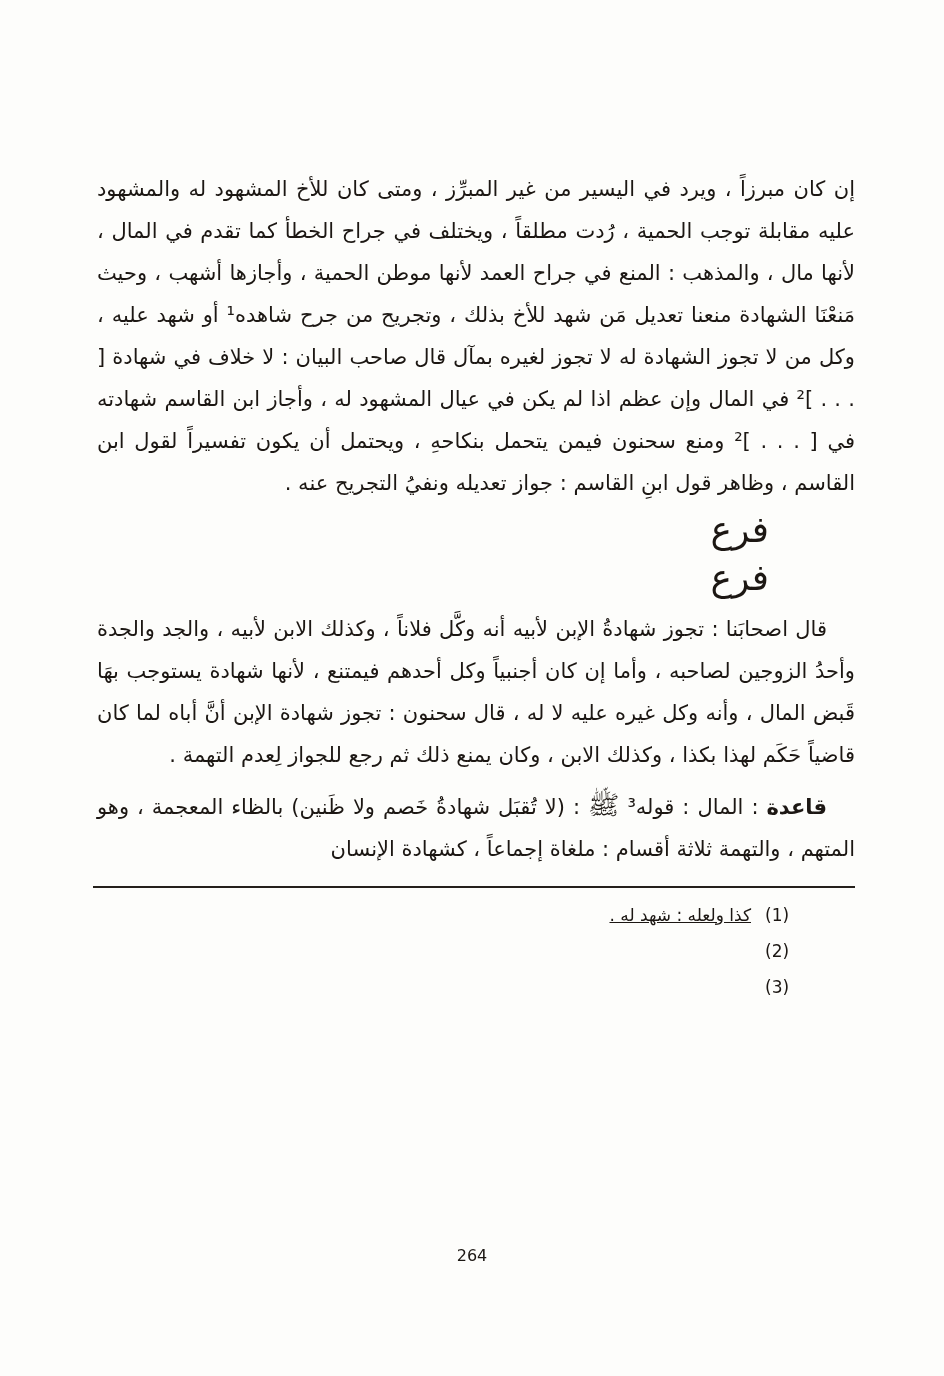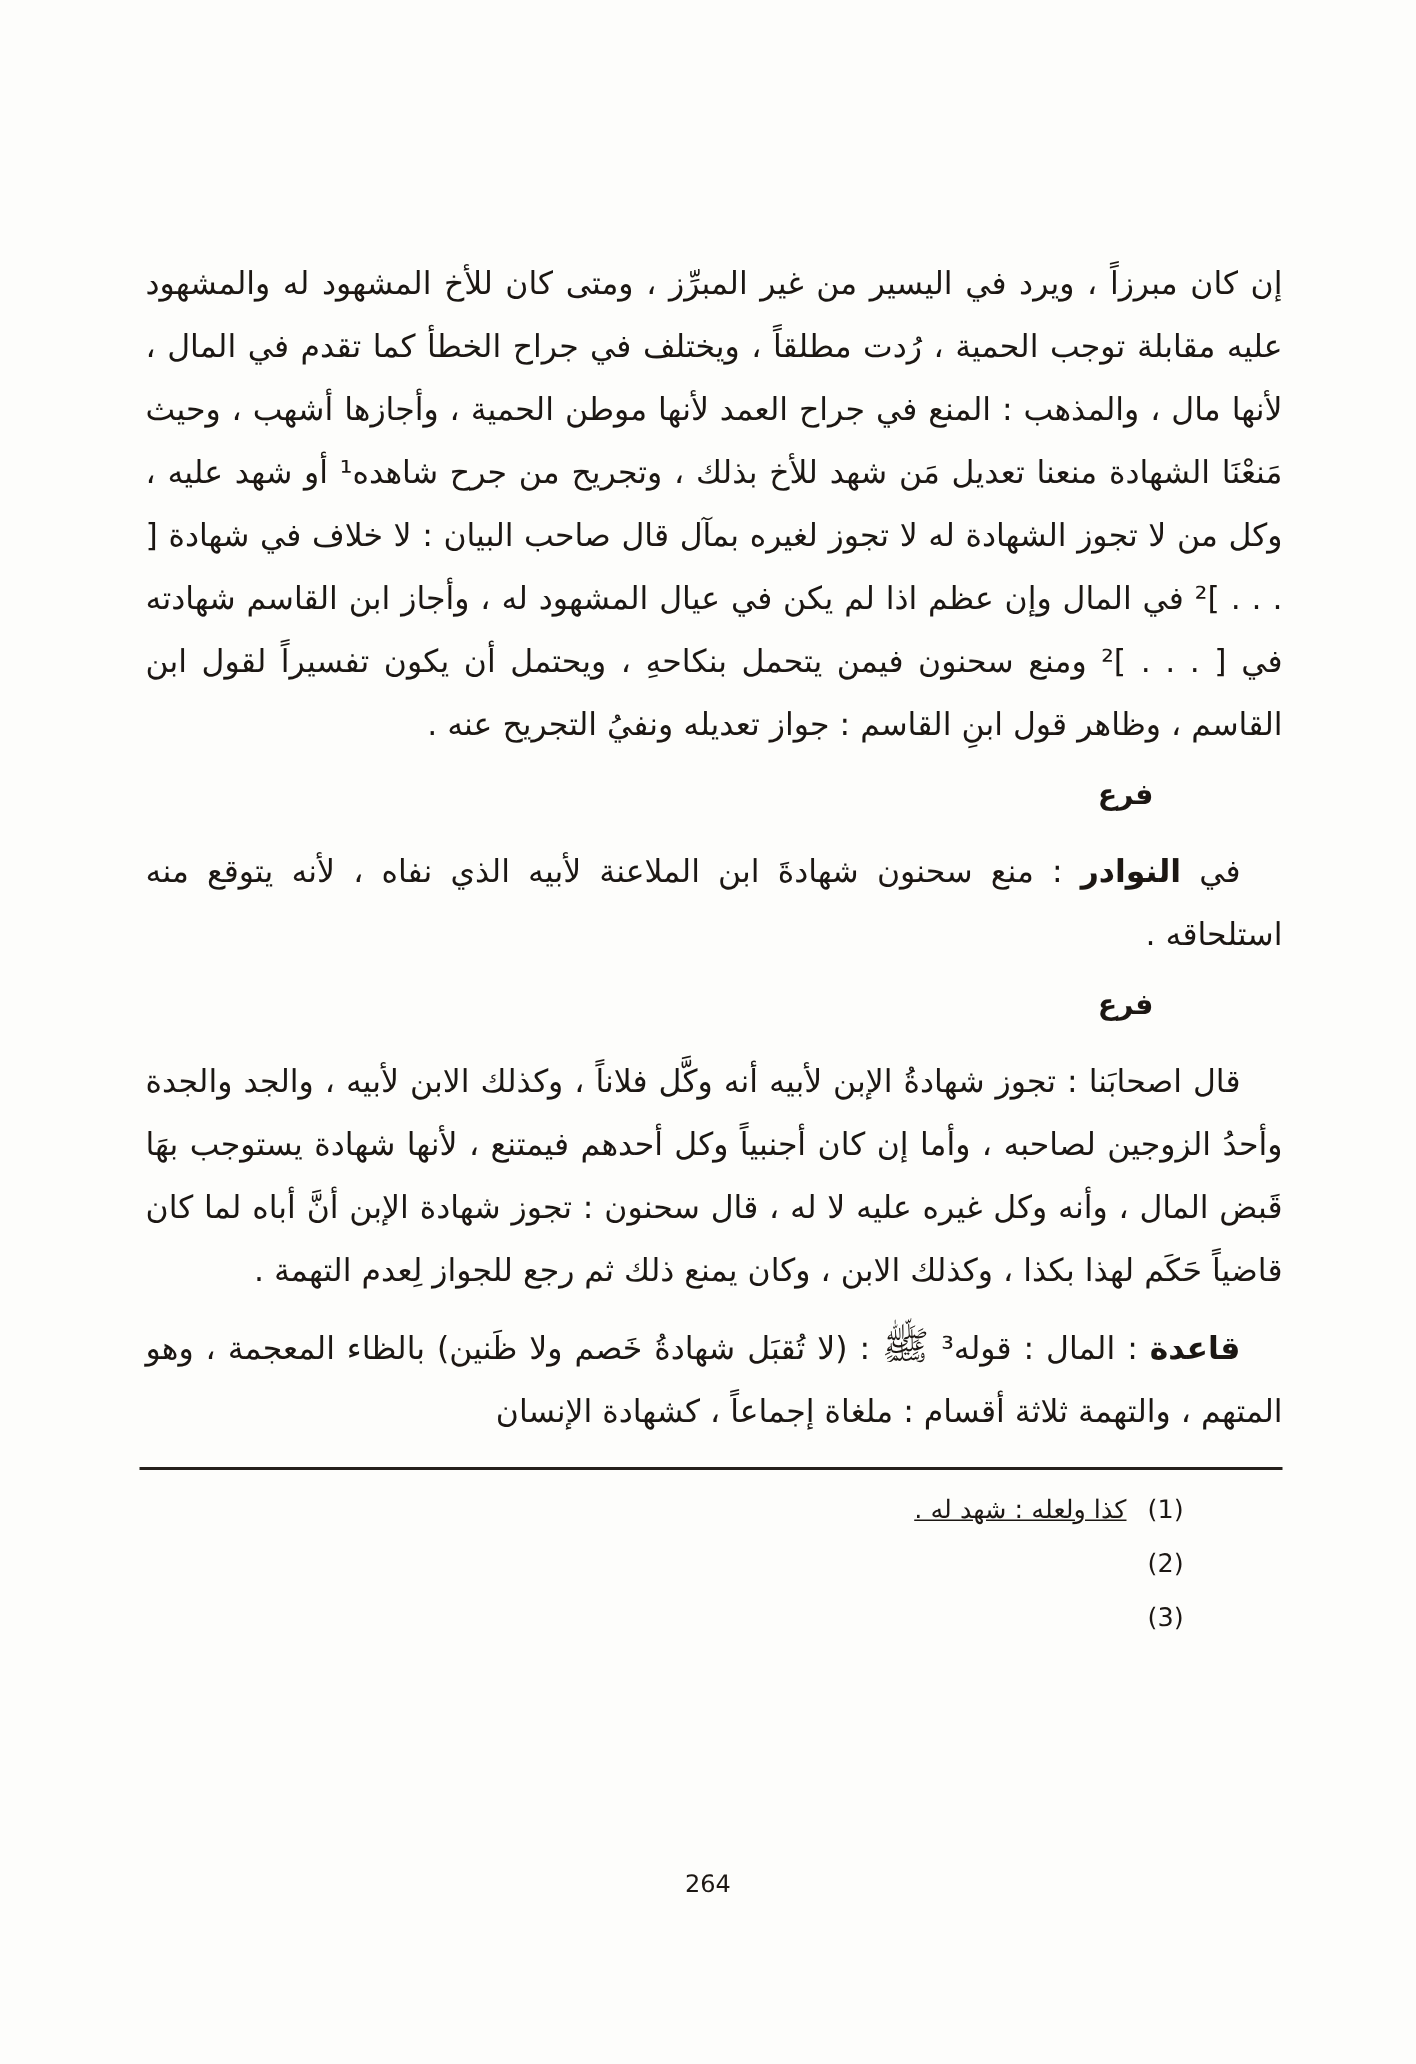--- a/index.html
+++ b/index.html
@@ -32,23 +32,23 @@
   }
   .body-para {
     text-indent: 28px;
   }
   .body-para.flush {
     text-indent: 0;
   }
   .section-heading {
     margin: 8px 0 12px 0;
     padding-right: 86px;
-    font-size: 19px;
+    font-size: 36px;
     line-height: 36px;
-    font-weight: bold;
+    font-weight: normal;
   }
   .qaida-para {
     margin-top: 10px !important;
   }
   .emph {
     font-weight: bold;
   }
   .saw-mark {
     font-size: 26px;
     line-height: 0;
@@ -96,21 +96,20 @@
 <body>
 
 <div class="sheet">
 
   <div class="text-column">
 
     <p class="body-para flush">إن كان مبرزاً ، ويرد في اليسير من غير المبرِّز ، ومتى كان للأخ المشهود له والمشهود عليه مقابلة توجب الحمية ، رُدت مطلقاً ، ويختلف في جراح الخطأ كما تقدم في المال ، لأنها مال ، والمذهب : المنع في جراح العمد لأنها موطن الحمية ، وأجازها أشهب ، وحيث مَنعْنَا الشهادة منعنا تعديل مَن شهد للأخ بذلك ، وتجريح من جرح شاهده¹ أو شهد عليه ، وكل من لا تجوز الشهادة له لا تجوز لغيره بمآل قال صاحب البيان : لا خلاف في شهادة [ . . . ]² في المال وإن عظم اذا لم يكن في عيال المشهود له ، وأجاز ابن القاسم شهادته في [ . . . ]² ومنع سحنون فيمن يتحمل بنكاحهِ ، ويحتمل أن يكون تفسيراً لقول ابن القاسم ، وظاهر قول ابنِ القاسم : جواز تعديله ونفيُ التجريح عنه .</p>
 
     <h2 class="section-heading">فرع</h2>
 
-    <p class="body-para"><span>في </span><span class="emph">النوادر</span><span> : منع سحنون شهادةَ ابن الملاعنة لأبيه الذي نفاه ، لأنه يتوقع منه استلحاقه .</span></p>
 
     <h2 class="section-heading">فرع</h2>
 
     <p class="body-para">قال اصحابَنا : تجوز شهادةُ الإبن لأبيه أنه وكَّل فلاناً ، وكذلك الابن لأبيه ، والجد والجدة وأحدُ الزوجين لصاحبه ، وأما إن كان أجنبياً وكل أحدهم فيمتنع ، لأنها شهادة يستوجب بهَا قَبض المال ، وأنه وكل غيره عليه لا له ، قال سحنون : تجوز شهادة الإبن أنَّ أباه لما كان قاضياً حَكَم لهذا بكذا ، وكذلك الابن ، وكان يمنع ذلك ثم رجع للجواز لِعدم التهمة .</p>
 
     <p class="body-para qaida-para"><span class="emph">قاعدة</span><span> : المال : قوله³ </span><span class="saw-mark">ﷺ</span><span> : (لا تُقبَل شهادةُ خَصم ولا ظَنين) بالظاء المعجمة ، وهو المتهم ، والتهمة ثلاثة أقسام : ملغاة إجماعاً ، كشهادة الإنسان</span></p>
 
     <hr class="footnote-divider">
 
     <div class="footnotes">

